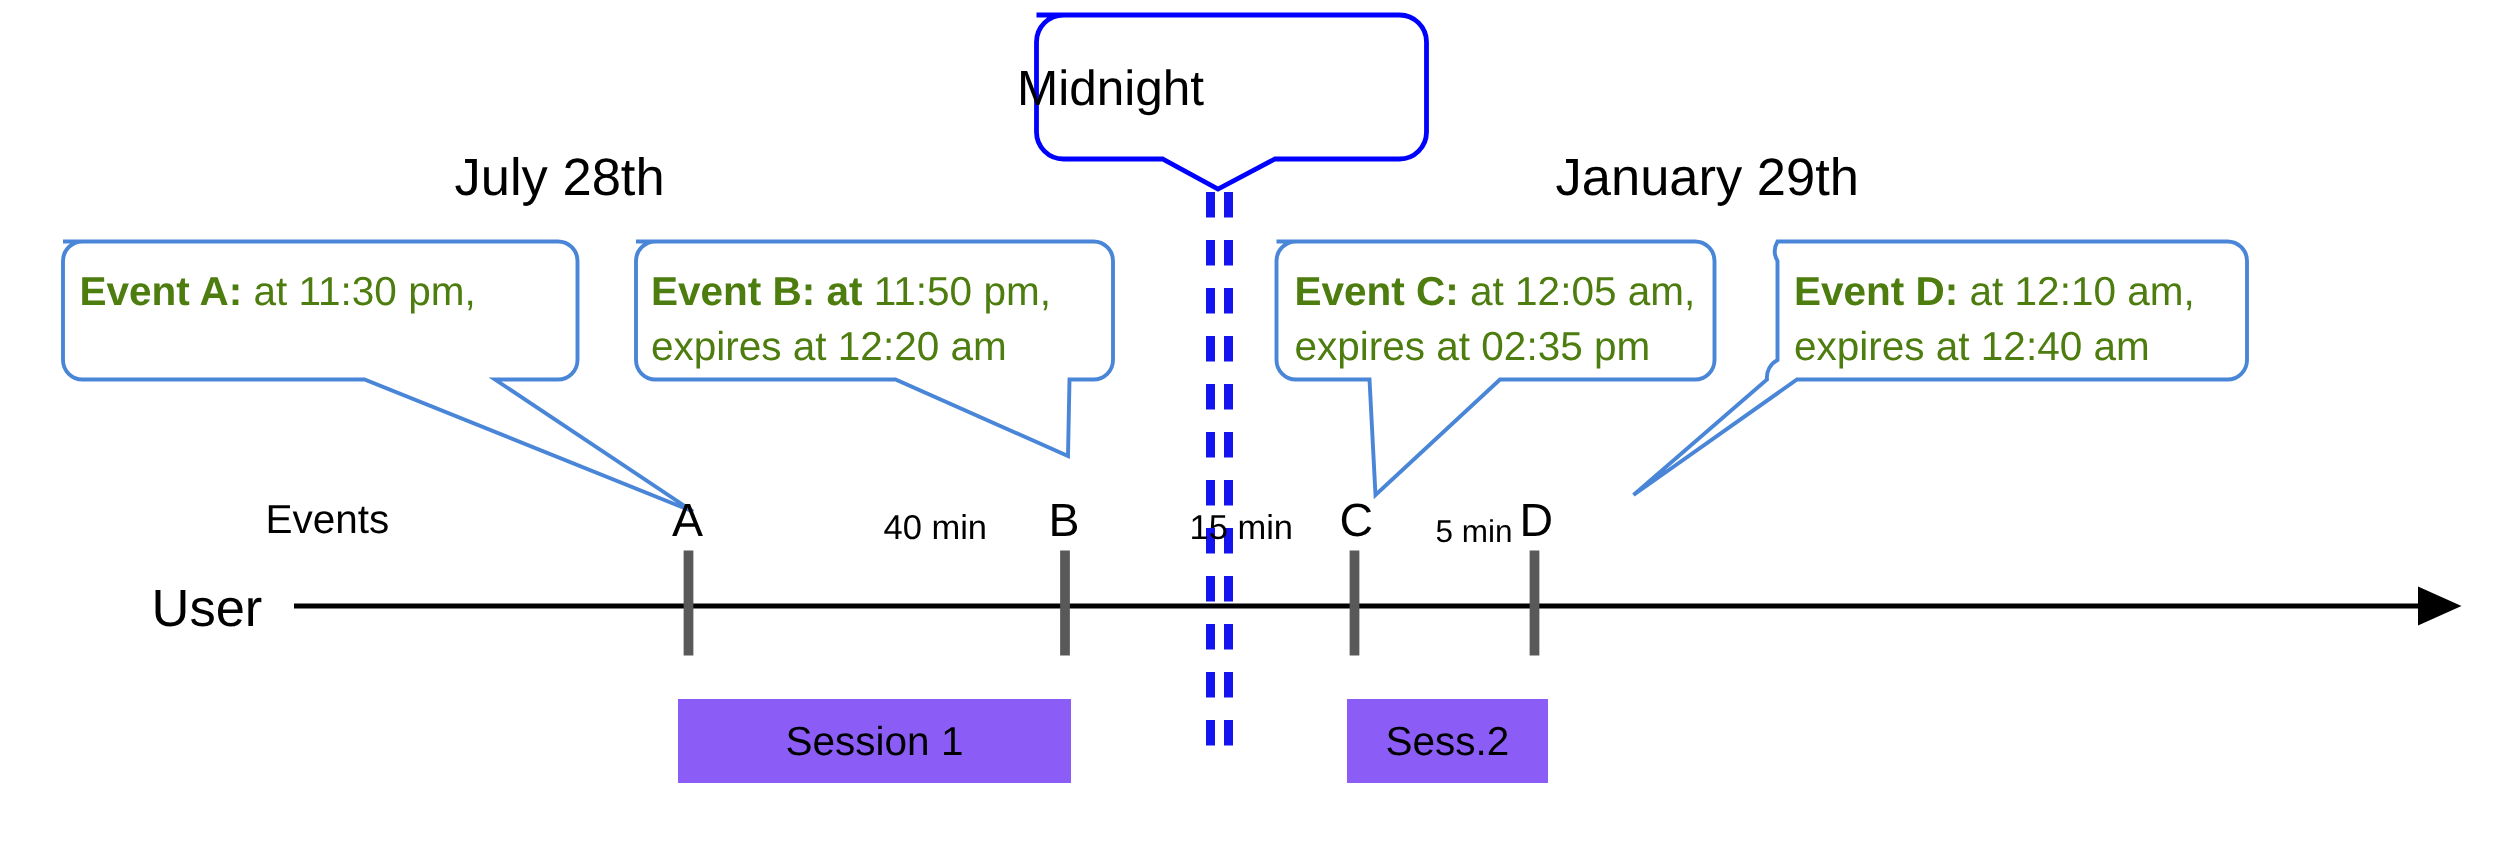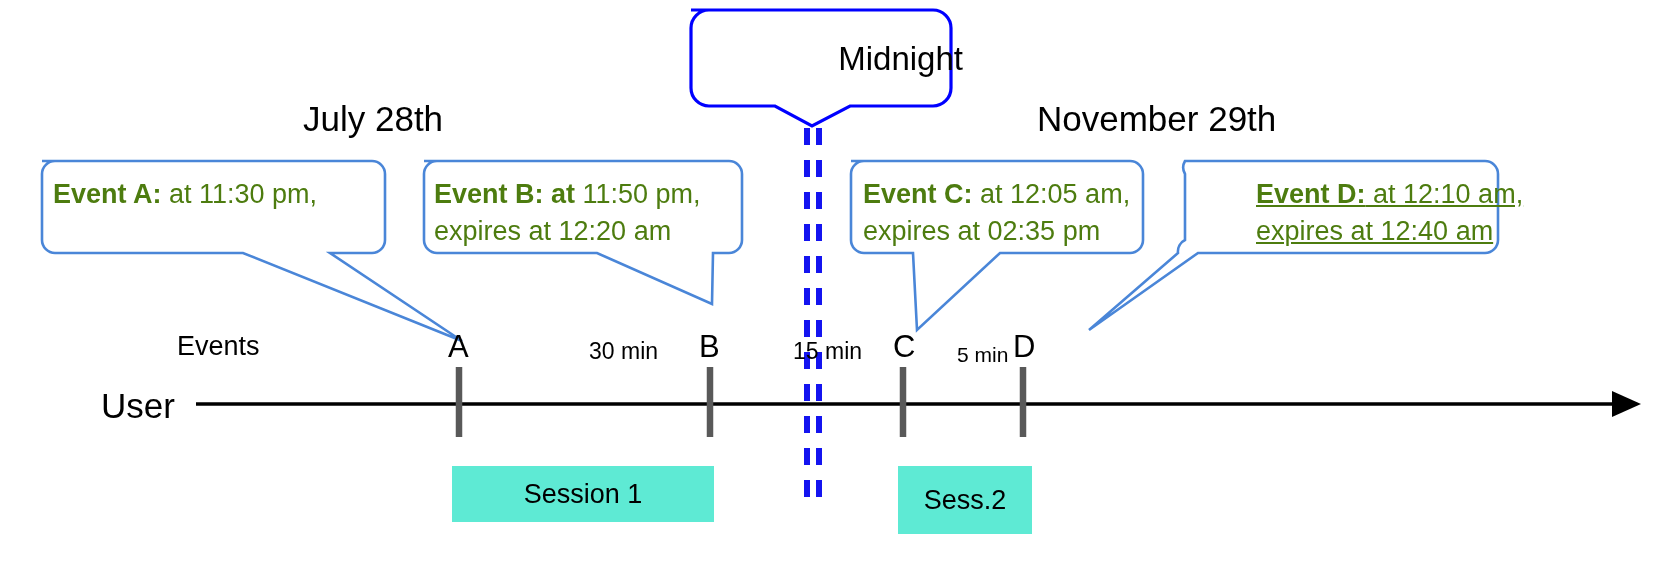--- a/index.html
+++ b/index.html
@@ -77,21 +77,21 @@
     font-size: 23px;
     color: #000000;
     white-space: nowrap;
   }
   .gap-label.small {
     font-size: 21px;
   }
   
   .session-box {
     position: absolute;
-    background: #5eead4;
+    background: #8b5cf6;
     display: flex;
     align-items: center;
     justify-content: center;
     font-size: 27px;
     color: #000000;
   }
 </style>
 </head>
 <body>
 
@@ -190,52 +190,52 @@
 
     <g>
       <line x1="459" y1="367" x2="459" y2="437" stroke="#595959" stroke-width="6.5"></line>
       <line x1="710" y1="367" x2="710" y2="437" stroke="#595959" stroke-width="6.5"></line>
       <line x1="903" y1="367" x2="903" y2="437" stroke="#595959" stroke-width="6.5"></line>
       <line x1="1023" y1="367" x2="1023" y2="437" stroke="#595959" stroke-width="6.5"></line>
     </g>
 
   </svg>
 
-  <div class="midnight-label" style="left:731px; top:40px; width:232px; text-align:right;">Midnight</div>
+  <div class="midnight-label" style="left:678px; top:40px; width:232px; text-align:left;">Midnight</div>
 
   <div class="date-label" style="left:303px; top:99px;">July 28th</div>
-  <div class="date-label" style="left:1037px; top:99px;">November 29th</div>
+  <div class="date-label" style="left:1037px; top:99px;">January 29th</div>
 
   <div class="callout-text" style="left:53px; top:176px;">
     <div><b>Event A:</b><span> at 11:30 pm,</span></div>
   </div>
 
   <div class="callout-text" style="left:434px; top:176px;">
     <div><b>Event B: at</b><span> 11:50 pm,</span></div>
     <div>expires at 12:20 am</div>
   </div>
 
   <div class="callout-text" style="left:863px; top:176px;">
     <div><b>Event C:</b><span> at 12:05 am,</span></div>
     <div>expires at 02:35 pm</div>
   </div>
 
-  <div class="callout-text" style="left:1256px; top:176px;text-decoration:underline;">
+  <div class="callout-text" style="left:1196px; top:176px;">
     <div><b>Event D:</b><span>  at 12:10 am,</span></div>
     <div>expires at 12:40 am</div>
   </div>
 
   <div class="row-label-events" style="left:177px; top:331px;">Events</div>
   <div class="row-label-user" style="left:101px; top:386px;">User</div>
 
   <div class="tick-letter" style="left:448px; top:329px;">A</div>
   <div class="tick-letter" style="left:699px; top:329px;">B</div>
   <div class="tick-letter" style="left:893px; top:329px;">C</div>
   <div class="tick-letter" style="left:1013px; top:329px;">D</div>
 
-  <div class="gap-label" style="left:589px; top:338px;">30 min</div>
+  <div class="gap-label" style="left:589px; top:338px;">40 min</div>
   <div class="gap-label" style="left:793px; top:338px;">15 min</div>
   <div class="gap-label small" style="left:938px; top:343px;margin-left:19px;">5 min</div>
 
   <div class="session-box" style="left:452px; top:466px; width:262px; height:56px;">Session 1</div>
-  <div class="session-box" style="left:898px; top:466px; width:134px; height:68px;">Sess.2</div>
+  <div class="session-box" style="left:898px; top:466px; width:134px; height:56px;">Sess.2</div>
 
 </div>
 
 </body></html>

